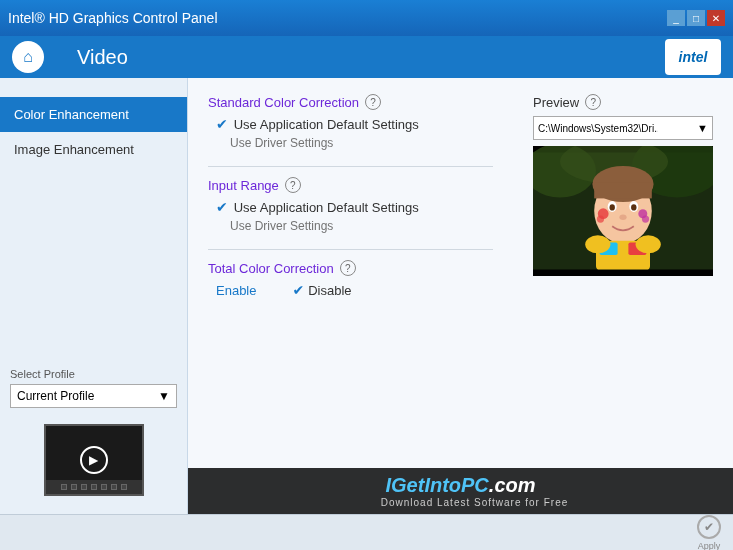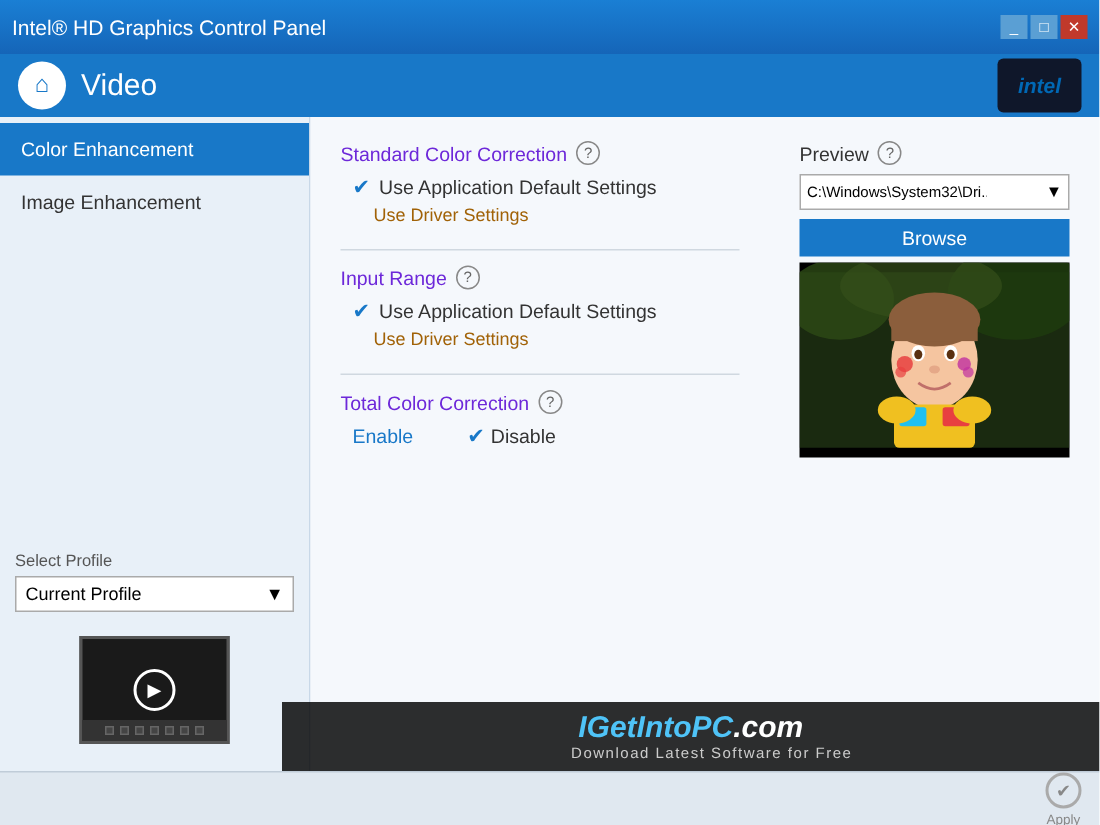--- a/index.html
+++ b/index.html
@@ -71,50 +71,51 @@
       cursor: pointer;
     }
     .home-icon {
       color: #1878c8;
       font-size: 16px;
     }
     .sub-header-title {
       color: #fff;
       font-size: 20px;
       font-weight: 300;
+      margin-left: 23px;
     }
     .intel-logo {
       margin-left: auto;
       width: 56px;
       height: 36px;
-      background: #0f172a;
+      background: #ffffff;
       border-radius: 4px;
       display: flex;
       align-items: center;
       justify-content: center;
       font-style: italic;
       font-weight: bold;
       color: #0068b5;
       font-size: 14px;
     }
 
     
     .main-layout {
       display: flex;
       height: calc(550px - 78px - 36px);
     }
 
     
     .sidebar {
-      width: 207px;
+      width: 188px;
       background: #e8f0f8;
       border-right: 1px solid #c8d8e8;
       display: flex;
       flex-direction: column;
-      padding-top: 4px;
+      padding-top: 19px;
     }
     .sidebar-item {
       padding: 10px 14px;
       cursor: pointer;
       color: #333;
       font-size: 13px;
     }
     .sidebar-item.active {
       background: #1878c8;
       color: #fff;
@@ -220,21 +221,21 @@
       gap: 6px;
       margin-left: 8px;
       margin-bottom: 4px;
       color: #333;
     }
     .checkbox-icon {
       color: #1878c8;
       font-size: 14px;
     }
     .link-text {
-      color: #a16207;
+      color: #737373;
       margin-left: 22px;
       cursor: pointer;
       font-size: 12px;
     }
     .divider {
       border: none;
       border-top: 1px solid #d0d8e0;
       margin: 10px 0;
     }
 
@@ -501,21 +502,20 @@
         <div class="preview-header">
           <span class="preview-title">Preview</span>
           <div class="info-icon">?</div>
         </div>
         <div class="preview-dropdown-row">
           <div class="preview-dropdown">
             <span style="font-size:10px;overflow:hidden;white-space:nowrap;max-width:120px;">C:\Windows\System32\Dri...</span>
             <span>▼</span>
           </div>
         </div>
-        <button class="browse-btn">Browse</button>
 
         
         <div class="preview-image">
           <svg width="100%" height="130" viewBox="0 0 200 130" xmlns="http://www.w3.org/2000/svg">
 
             <rect width="200" height="130" fill="#1a2a10"></rect>
             <ellipse cx="30" cy="20" rx="40" ry="30" fill="#2d4a15" opacity="0.8"></ellipse>
             <ellipse cx="160" cy="15" rx="50" ry="35" fill="#1e3a0e" opacity="0.9"></ellipse>
             <ellipse cx="90" cy="10" rx="60" ry="25" fill="#344e1a" opacity="0.7"></ellipse>
 

